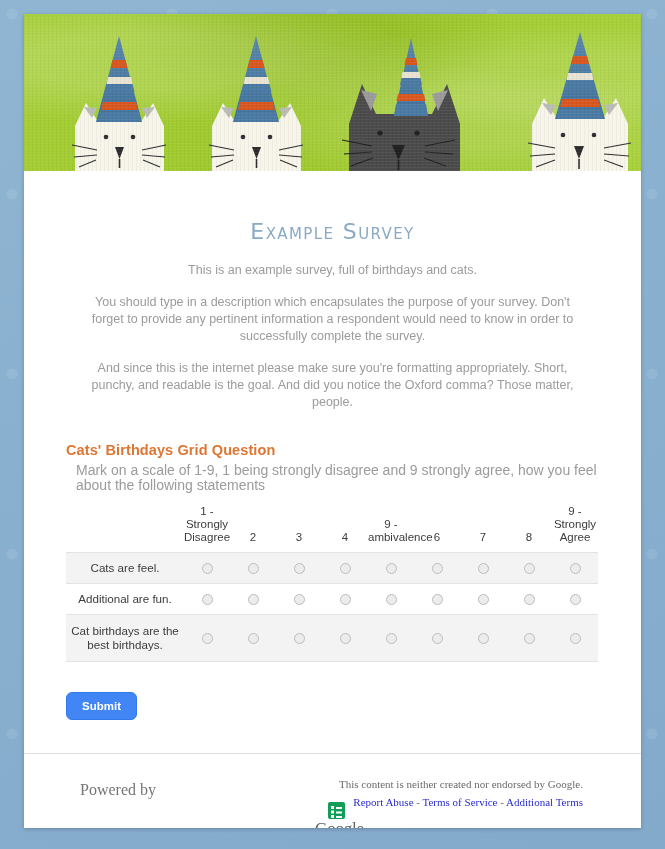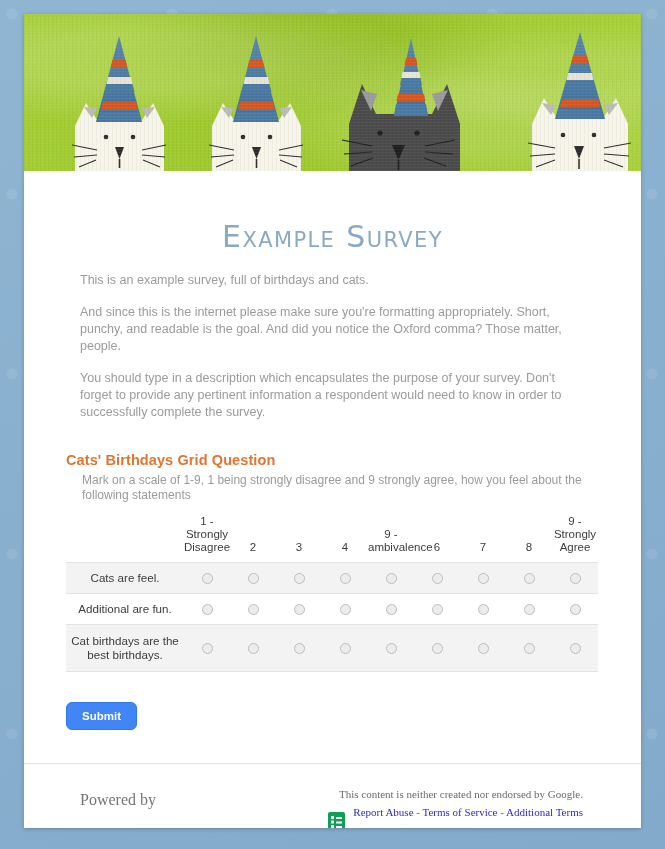--- a/index.html
+++ b/index.html
@@ -61,52 +61,52 @@
   .form-body {
     padding: 0 42px;
     box-sizing: border-box;
     width: 617px;
   }
 
   .form-title {
     margin: 48px 0 12px 0;
     text-align: center;
     font-family: "DejaVu Sans", sans-serif;
-    font-size: 30px;
+    font-size: 22px;
     font-weight: normal;
     letter-spacing: 1.4px;
     font-variant: small-caps;
     color: #8aa9c4;
   }
 
   .form-desc {
-    text-align: left;
+    text-align: center;
     color: #9b9b9b;
     font-size: 12.5px;
     line-height: 17px;
     margin: 0;
     padding: 0 14px;
   }
   .desc-first { margin-top: 18px; }
   .desc-para  { margin-top: 15px; }
 
   
   .question-block { margin-top: 31px; }
   .question-title {
     color: #dd7633;
     font-size: 14.5px;
     font-weight: bold;
     margin: 0;
     letter-spacing: 0.1px;
   }
   .question-help {
     color: #9b9b9b;
-    font-size: 12px;
+    font-size: 14px;
     line-height: 15px;
-    margin: 5px 0 0 16px;
+    margin: 5px 0 0 10px;
     max-width: 548px;
   }
 
   
   table.grid {
     margin-top: 12px;
     border-collapse: collapse;
     width: 532px;
     table-layout: fixed;
   }
@@ -361,22 +361,22 @@
       </g>
     </svg>
     <div class="grain"></div>
   </div>
 
   <div class="form-body">
 
     <h1 class="form-title">Example Survey</h1>
 
     <p class="form-desc desc-first">This is an example survey, full of birthdays and cats.</p>
+    <p class="form-desc desc-para">You should type in a description which encapsulates the purpose of your survey. Don't forget to provide any pertinent information a respondent would need to know in order to successfully complete the survey.</p>
     <p class="form-desc desc-para">And since this is the internet please make sure you're formatting appropriately. Short, punchy, and readable is the goal. And did you notice the Oxford comma? Those matter, people.</p>
-    <p class="form-desc desc-para">You should type in a description which encapsulates the purpose of your survey. Don't forget to provide any pertinent information a respondent would need to know in order to successfully complete the survey.</p>
 
     <div class="question-block">
       <h2 class="question-title">Cats' Birthdays Grid Question</h2>
       <p class="question-help">Mark on a scale of 1-9, 1 being strongly disagree and 9 strongly agree, how you feel about the following statements</p>
 
       <table class="grid">
         <thead>
           <tr>
             <th class="rowhead-col"></th>
             <th>1 - Strongly Disagree</th>

